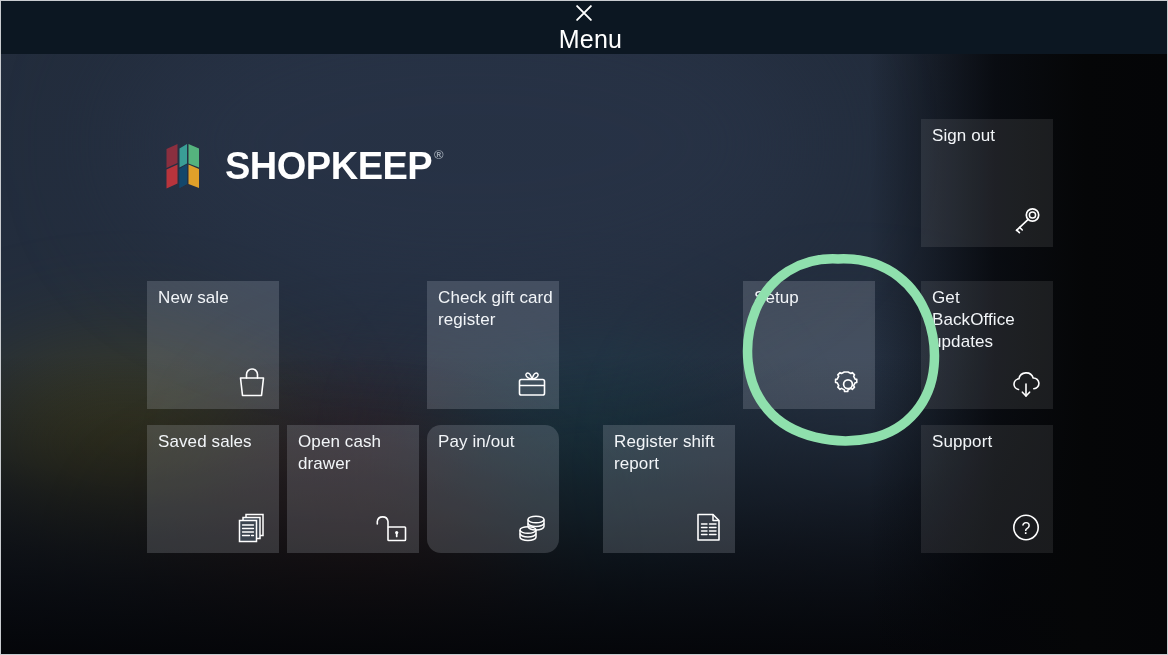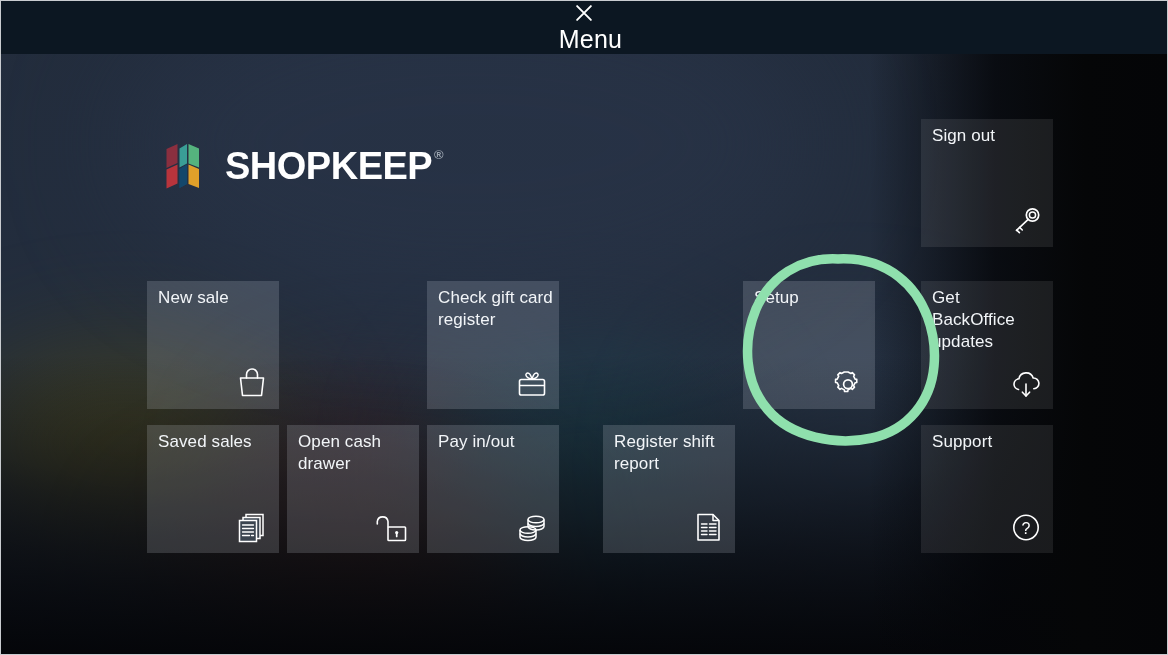--- a/index.html
+++ b/index.html
@@ -277,21 +277,21 @@
       <div class="tile-icon">
         <svg viewBox="0 0 34 34">
           <rect x="13" y="17" width="17.5" height="13.5" rx="0.8" fill="none" stroke="#ffffff" stroke-width="1.6"></rect>
           <path d="M13 17 L13 11.5 A5.4 5.4 0 0 0 2.3 11.5 L2.3 14" fill="none" stroke="#ffffff" stroke-width="1.6" stroke-linecap="round"></path>
           <circle cx="21.7" cy="22.6" r="1.6" fill="#ffffff"></circle>
           <path d="M21.7 23.6 L21.7 26.4" stroke="#ffffff" stroke-width="1.7" stroke-linecap="round" fill="none"></path>
         </svg>
       </div>
     </div>
 
-    <div class="tile" style="left:426px; top:371px;">
+    <div class="tile" style="left:426px; top:371px;border-radius:14px;">
       <div class="tile-label">Pay in/out</div>
       <div class="tile-icon">
         <svg viewBox="0 0 34 34">
           <g fill="none" stroke="#ffffff" stroke-width="1.5">
             <ellipse cx="21" cy="9.5" rx="8" ry="3.3"></ellipse>
             <path d="M13 9.5 L13 13.2 A8 3.3 0 0 0 29 13.2 L29 9.5"></path>
             <path d="M13 13.2 L13 16.6 A8 3.3 0 0 0 29 16.6 L29 13.2"></path>
             <ellipse cx="13" cy="20" rx="8" ry="3.3"></ellipse>
             <path d="M5 20 L5 23.6 A8 3.3 0 0 0 21 23.6 L21 20"></path>
             <path d="M5 23.6 L5 27.2 A8 3.3 0 0 0 21 27.2 L21 23.6"></path>

